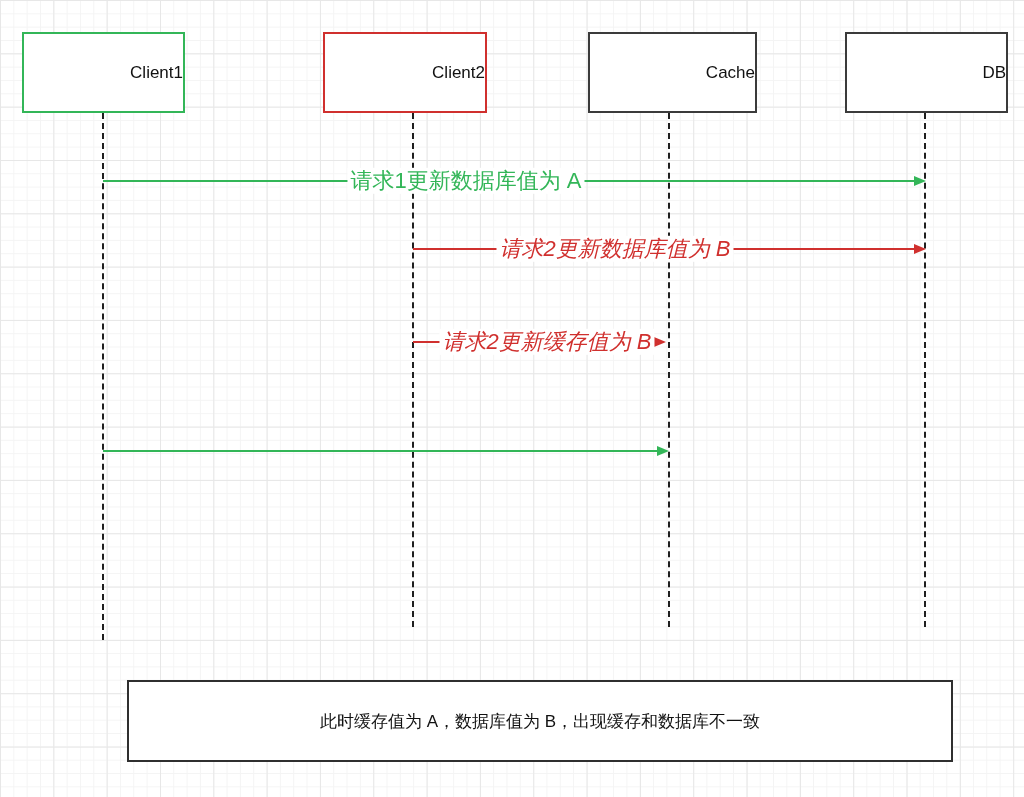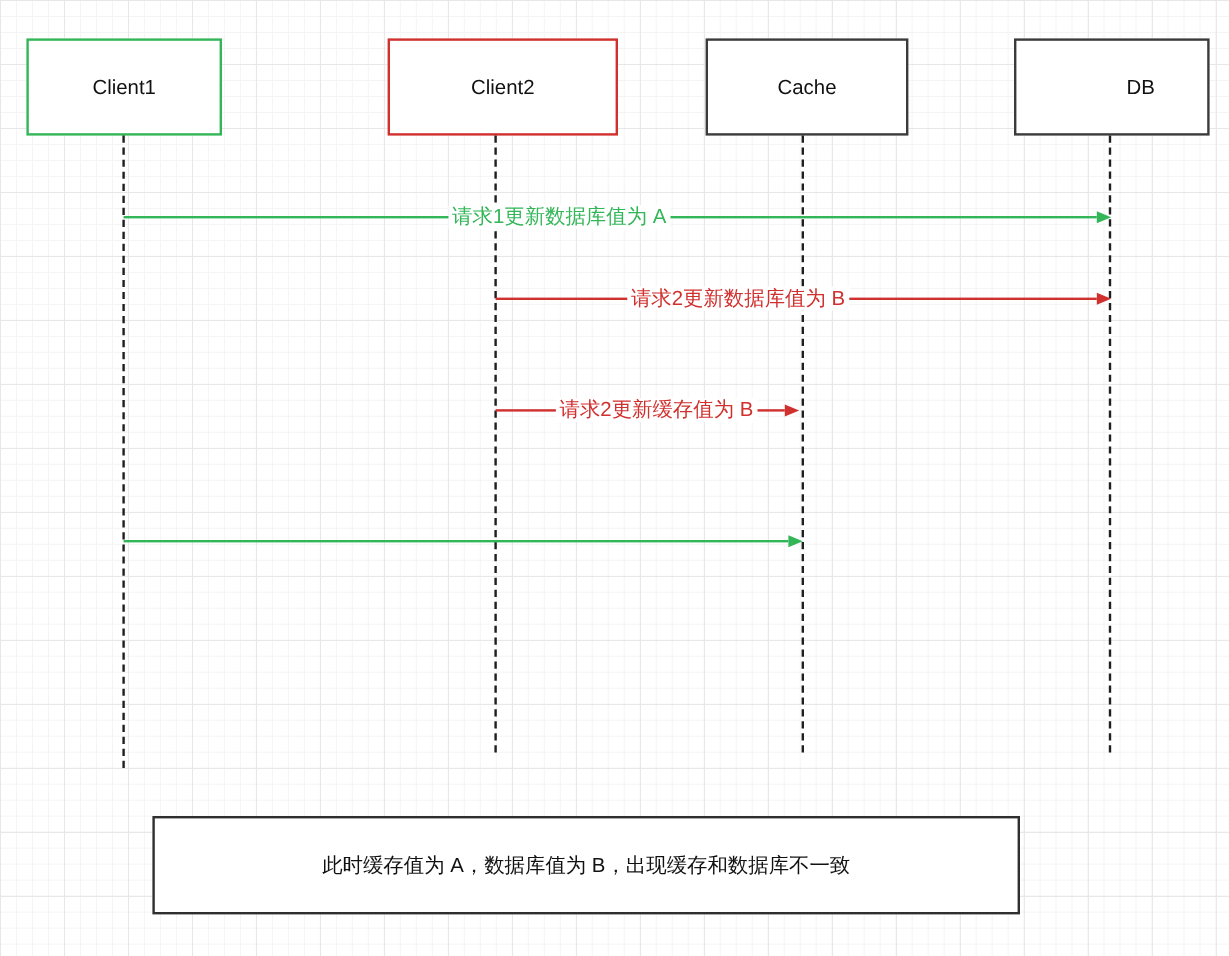--- a/index.html
+++ b/index.html
@@ -22,26 +22,26 @@
   }
   .actor-box {
     position: absolute;
     top: 32px;
     height: 81px;
     background: #ffffff;
     border: 2px solid #3b3b3b;
     box-sizing: border-box;
     display: flex;
     align-items: center;
-    justify-content: center;
+    justify-content: flex-end;
     font-size: 17px;
     color: #111111;
   }
   .actor-client1 { left: 22px;  width: 163px; border-color: #33b658; }
-  .actor-client2 { left: 323px; width: 192px; border-color: #d0302e; }
+  .actor-client2 { left: 323px; width: 164px; border-color: #d0302e; }
   .actor-cache   { left: 588px; width: 169px; }
   .actor-db      { left: 845px; width: 163px; padding-left: 48px; }
 
   .lifeline {
     position: absolute;
     top: 113px;
     width: 0;
     border-left: 2px dashed #1f1f1f;
   }
   .lifeline-client1 { left: 102px; height: 527px; }
@@ -62,26 +62,26 @@
   .green-bg { background: #33b658; }
   .red-bg   { background: #d0302e; }
   .green-head { border-left: 12px solid #33b658; }
   .red-head   { border-left: 12px solid #d0302e; }
 
   .msg-label {
     position: absolute;
     transform: translate(-50%, -50%);
     background: #ffffff;
     padding: 0 3px;
-    font-size: 17px;
+    font-size: 22px;
     white-space: nowrap;
     line-height: 1.2;
   }
   .green-text { color: #33b658; }
-  .red-text   { color: #d0302e; }
+  .red-text   { color: #d0302e; font-style: italic; }
 
   .msg1-line { left: 103px; top: 180px; width: 811px; }
   .msg1-head { left: 914px; top: 176px; }
   .msg1-label { left: 466px; top: 181px; }
 
   .msg2-line { left: 413px; top: 248px; width: 501px; }
   .msg2-head { left: 914px; top: 244px; }
   .msg2-label { left: 615px; top: 249px; }
 
   .msg3-line { left: 413px; top: 341px; width: 241px; }
@@ -89,21 +89,21 @@
   .msg3-label { left: 547px; top: 342px; }
 
   .msg4-line { left: 103px; top: 450px; width: 554px; }
   .msg4-head { left: 657px; top: 446px; }
   .msg4-label { left: 383px; top: 451px; }
 
   .note-box {
     position: absolute;
     left: 127px;
     top: 680px;
-    width: 723px;
+    width: 826px;
     height: 82px;
     background: #ffffff;
     border: 2px solid #2f2f2f;
     box-sizing: border-box;
     display: flex;
     align-items: center;
     justify-content: center;
     font-size: 17px;
     color: #111111;
   }

